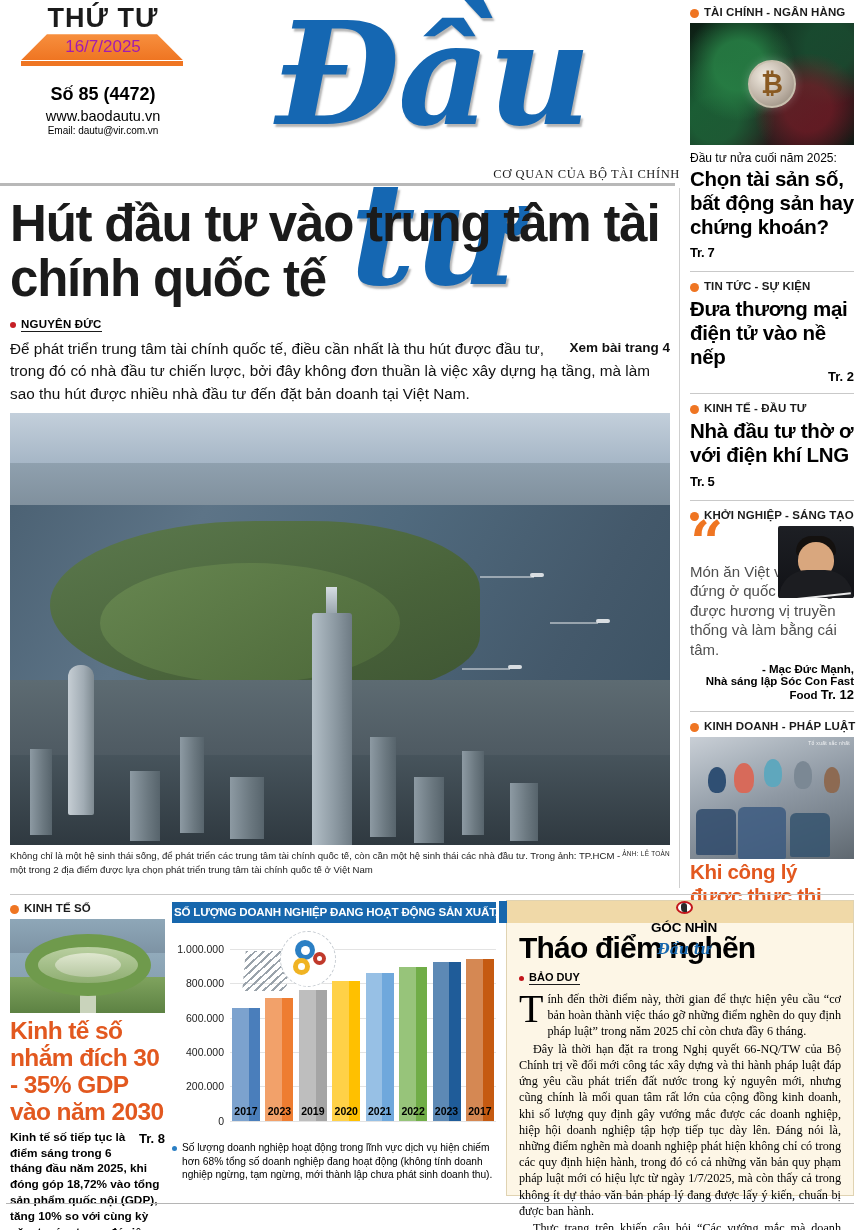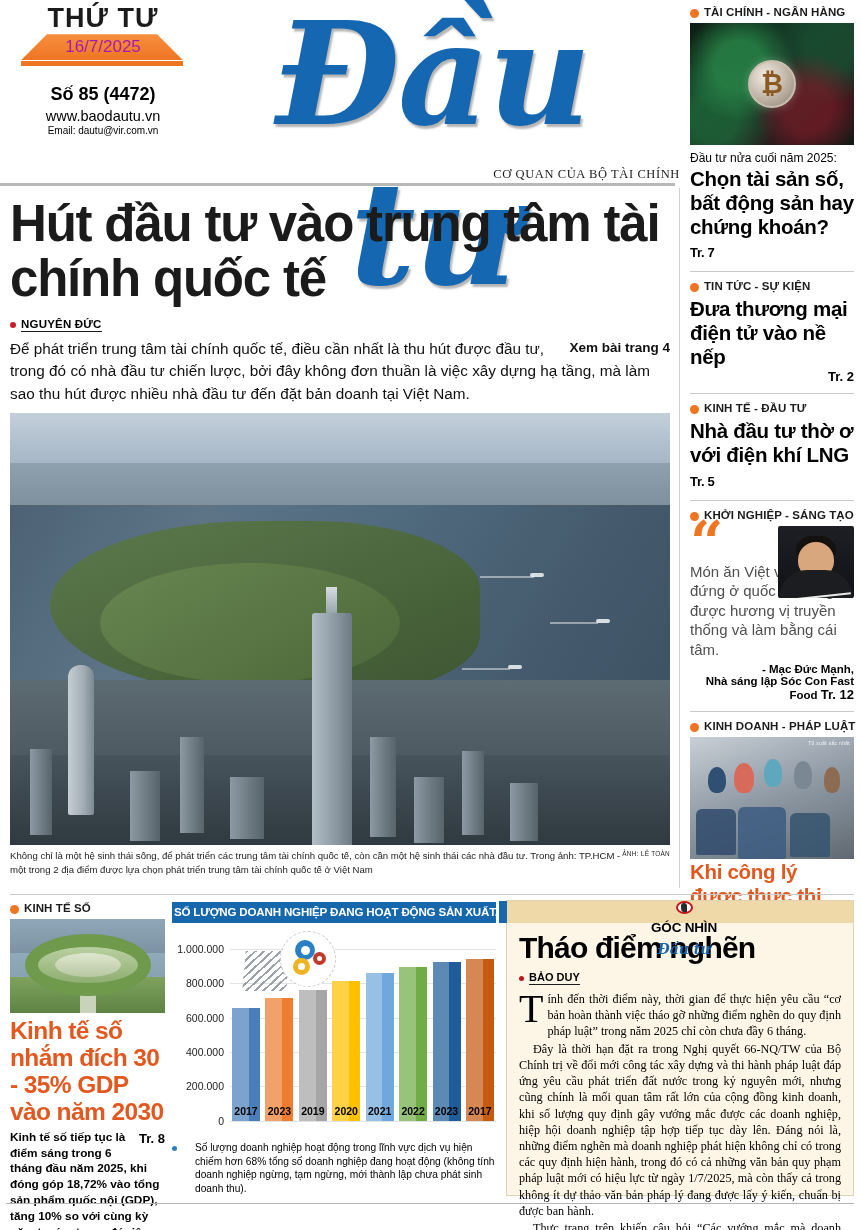--- a/index.html
+++ b/index.html
@@ -335,21 +335,21 @@
     position: absolute; left: 108px; top: 2px; width: 56px; height: 56px;
     border-radius: 50%; border: 1px dashed #c3c9cf; background: #fff;
   }
   .gear { position: absolute; border-radius: 50%; }
   .hatch {
     position: absolute; left: 72px; top: 22px; width: 44px; height: 40px;
     background: repeating-linear-gradient(135deg, #9aa3ab 0 2px, transparent 2px 6px);
     transform: skewX(-5deg);
   }
   .notes { margin-top: 20px; }
-  .note { display: flex; gap: 18px; font-size: 10.2px; line-height: 1.35; margin-bottom: 4px; }
+  .note { display: flex; gap: 5px; font-size: 10.2px; line-height: 1.35; margin-bottom: 4px; }
   .note .ndot { width: 5px; height: 5px; border-radius:50%; background:#2b7fc4; flex:none; margin-top:5px; }
 
   
   .col-right {
     position: absolute; left: 506px; top: 900px; width: 348px; height: 296px;
     background: #fdf6e6; border: 1px solid #e0d3b2;
   }
   .gn-bar {
     height: 22px; background: #f0d9a8; display: flex; align-items: center; gap: 6px;
     padding-left: 8px; position: relative; flex-direction: column;

